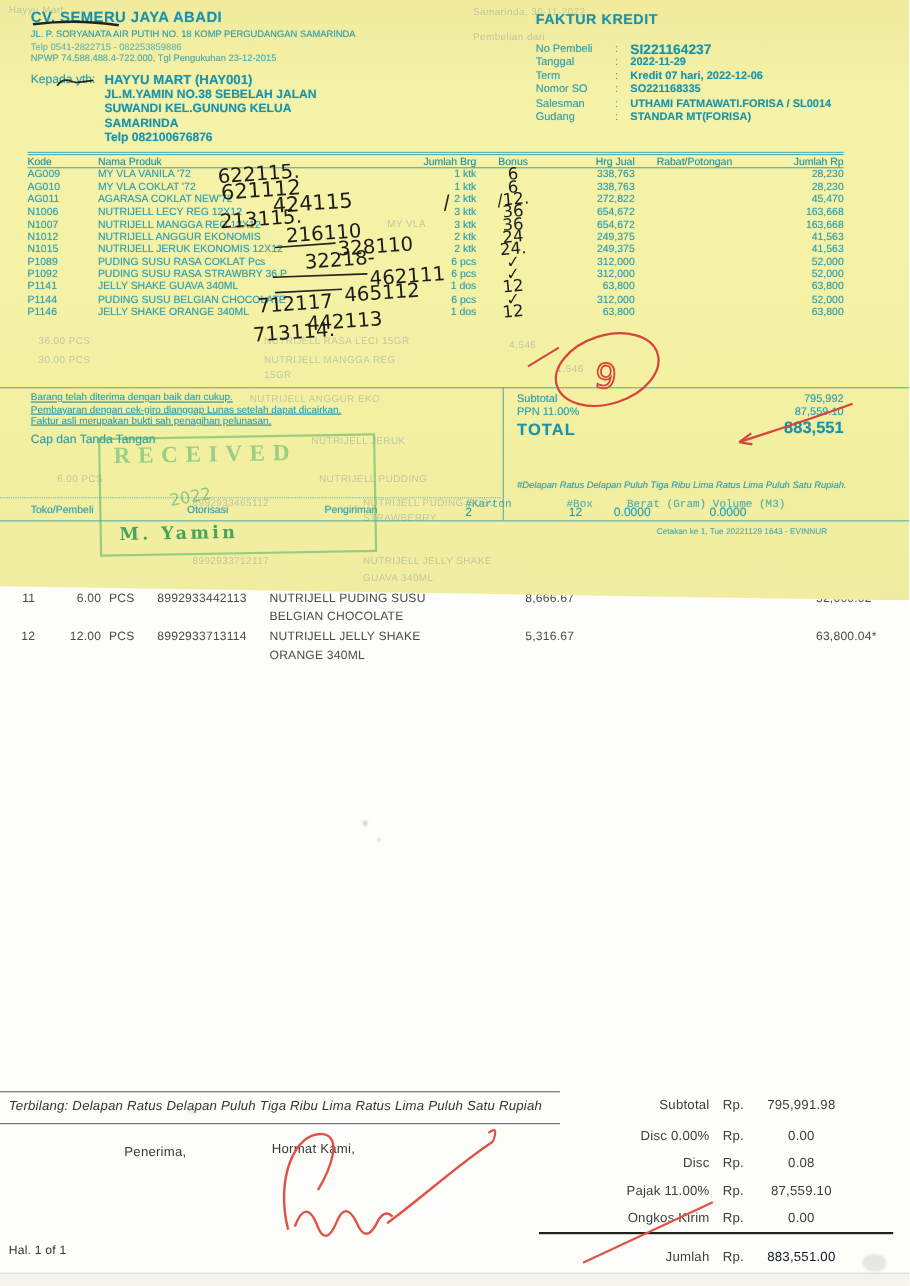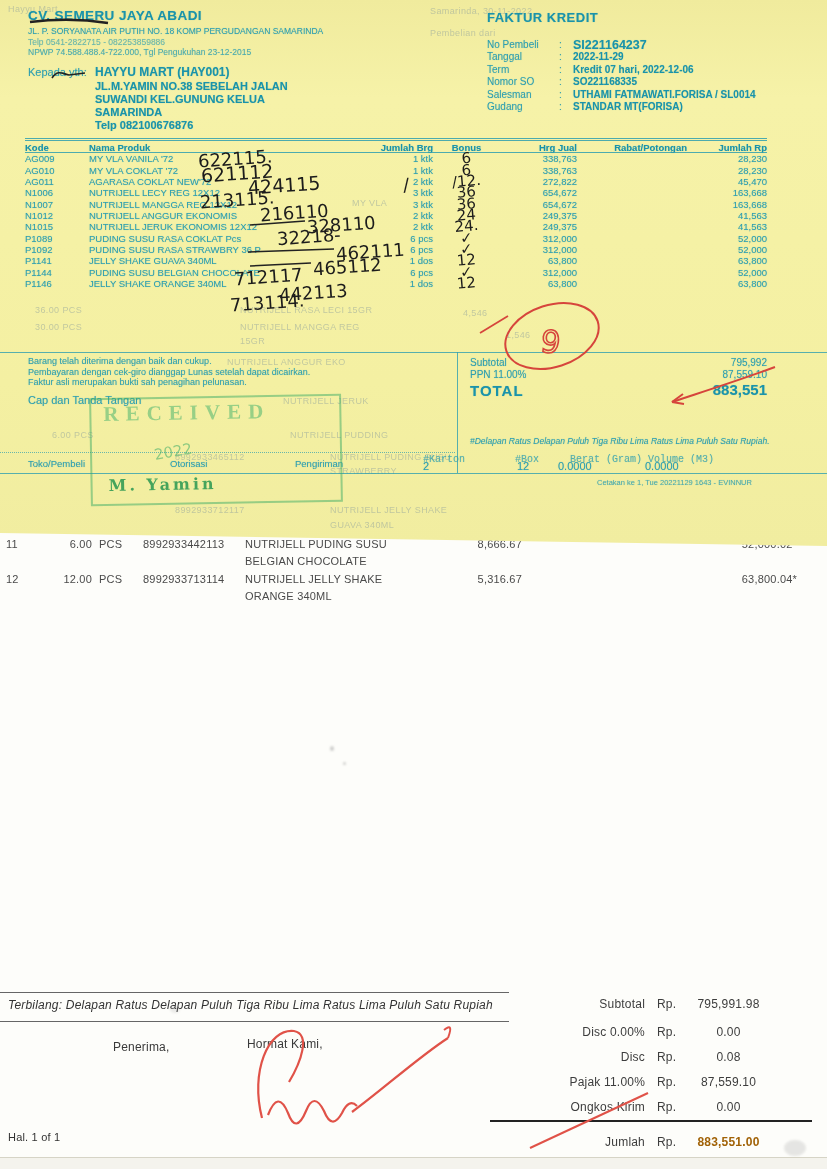--- a/index.html
+++ b/index.html
@@ -36,37 +36,37 @@
   .m-c { width:14px; }
   .m-v { font-weight:bold; color:#1a93aa; white-space:nowrap; }
   .m-big { font-size:12.5px; margin-top:-1px; }
 
   
   .tbl { position:absolute; left:25px; top:138px; width:742px; font-size:9.5px; }
   .rule2 { height:3px; border-top:1.3px solid #2f9fb0; border-bottom:1px solid #2f9fb0; opacity:.85; }
   .rule1 { border-top:1px solid #2f9fb0; opacity:.85; }
   .trow { display:flex; height:11.35px; line-height:11.35px; color:#2f9fb0;
           text-shadow:0 0 1px rgba(47,159,176,.45); }
-  .thead .tc { font-weight:bold; color:#1a93aa; height:13px; line-height:13px;}
+  .thead .tc { font-weight:normal; color:#1a93aa; height:13px; line-height:13px;}
   .tc-code  { width:64px;  text-align:left; }
   .tc-name  { width:281px; text-align:left; white-space:nowrap; }
   .tc-qty   { width:63px;  text-align:right; }
   .tc-bonus { width:67px;  text-align:center; overflow:visible;}
   .tc-price { width:77px;  text-align:right; }
-  .tc-rabat { width:110px; text-align:right; }
+  .tc-rabat { width:110px; text-align:left;padding-left:20px; }
   .tc-amount{ width:80px;  text-align:right; }
   .hw-bonus { font-family:"DejaVu Sans",sans-serif; color:#1c1c1c; font-size:15px;
               text-shadow:none; font-weight:500; transform:rotate(-5deg); }
 
   
   .hl { position:absolute; border-top:1px solid #2f9fb0; opacity:.8; }
   .vl { position:absolute; border-left:1px solid #2f9fb0; opacity:.8; }
   .dotl { position:absolute; border-top:1px dotted #2f9fb0; opacity:.7; }
   #notes { position:absolute; left:28px; top:356px; }
-  .note-line { font-size:9px; line-height:10.6px; color:#2f9fb0; text-shadow:0 0 1px rgba(47,159,176,.4); white-space:nowrap;}
+  .note-line { font-size:9px; line-height:10.6px; color:#2f9fb0; text-shadow:0 0 1px rgba(47,159,176,.4); white-space:nowrap;text-decoration:underline;}
   .cap { left:28px; top:394px; font-size:11px; }
   .sublabel  { font-size:10px; }
   .subval    { font-size:10px; text-align:right; width:110px; }
   .total-lbl { font-size:15px; font-weight:bold; letter-spacing:1px; }
   .total-val { font-size:15px; font-weight:bold; text-align:right; width:120px; }
   .terb { left:470px; top:437px; font-size:8.5px; font-style:italic; width:310px; white-space:normal; line-height:9.5px;}
   .pack-lbl { font-size:10px; opacity:.8;font-family:Liberation Mono, monospace; }
   .pack-val { font-size:11px; }
   .printinfo { left:597px; top:478px; font-size:7.5px; opacity:.85; }
   .signlbl { font-size:9.5px; }
@@ -78,41 +78,41 @@
                  letter-spacing:7px; color:rgba(60,175,105,.5); font-family:"Liberation Serif",serif;}
   .st-year { position:absolute; left:62px; top:44px; font-size:15px; color:rgba(60,172,102,.55);
              transform:rotate(-9deg); font-family:"DejaVu Sans",sans-serif;}
   .st-name { position:absolute; left:16px; top:76px; font-size:16px; font-weight:bold; letter-spacing:3px;
              color:rgba(40,150,80,.85); font-family:"DejaVu Serif",serif; }
 
   
   .s2 { position:absolute; left:0; top:0; width:827px; color:#4a4a4a; font-size:11px; letter-spacing:.2px;}
   .s2row { position:absolute; width:827px; }
   .s2c { position:absolute; white-space:nowrap; }
-  .c-no      { left:6px;   width:26px; text-align:left; }
+  .c-no      { left:6px;   width:26px; text-align:right; }
   .c-qty     { left:30px;  width:62px; text-align:right; }
   .c-pcs     { left:99px; }
   .c-barcode { left:143px; }
   .c-name1   { left:245px; }
   .c-name2   { left:245px; top:17px; }
   .c-unit    { left:440px; width:82px; text-align:right; }
   .c-amt     { left:640px; width:157px; text-align:right; }
 
   
   .bt { position:absolute; color:#3a3a3a; white-space:nowrap; }
   .terbilang2 { left:8px; top:998px; font-size:12px; font-style:italic; color:#333; }
   .line { position:absolute; border-top:1px solid #666; }
   .penerima { left:113px; top:1040px; font-size:12px; }
   .hormat   { left:247px; top:1037px; font-size:12px; }
   #totals2 { position:absolute; left:0; top:0; }
   .t2row { position:absolute; width:827px; font-size:12px; color:#3d3d3d; }
   .t2-lbl { position:absolute; left:445px; width:200px; text-align:right; }
   .t2-cur { position:absolute; left:657px; }
   .t2-val { position:absolute; left:660px; width:137px; text-align:center; }
-  .t2-bold { font-weight:bold; color:#a16207; }
+  .t2-bold { font-weight:normal; color:#0f172a; }
   .thick { position:absolute; left:490px; top:1120px; width:322px; border-top:2.5px solid #222; }
   .hal { left:8px; top:1131px; font-size:11px; color:#333; }
   .paper-edge { position:absolute; left:0; top:1157px; width:827px; border-top:1.5px solid #d6d4c6; }
   .below-edge { position:absolute; left:0; top:1158px; width:827px; height:11px; background:#f4f3ed; }
 
   .speck { position:absolute; background:rgba(120,120,120,.35); border-radius:50%; filter:blur(1px); }
   svg.ink { position:absolute; left:0; top:0; pointer-events:none; }
 </style>
 </head>
 <body>

